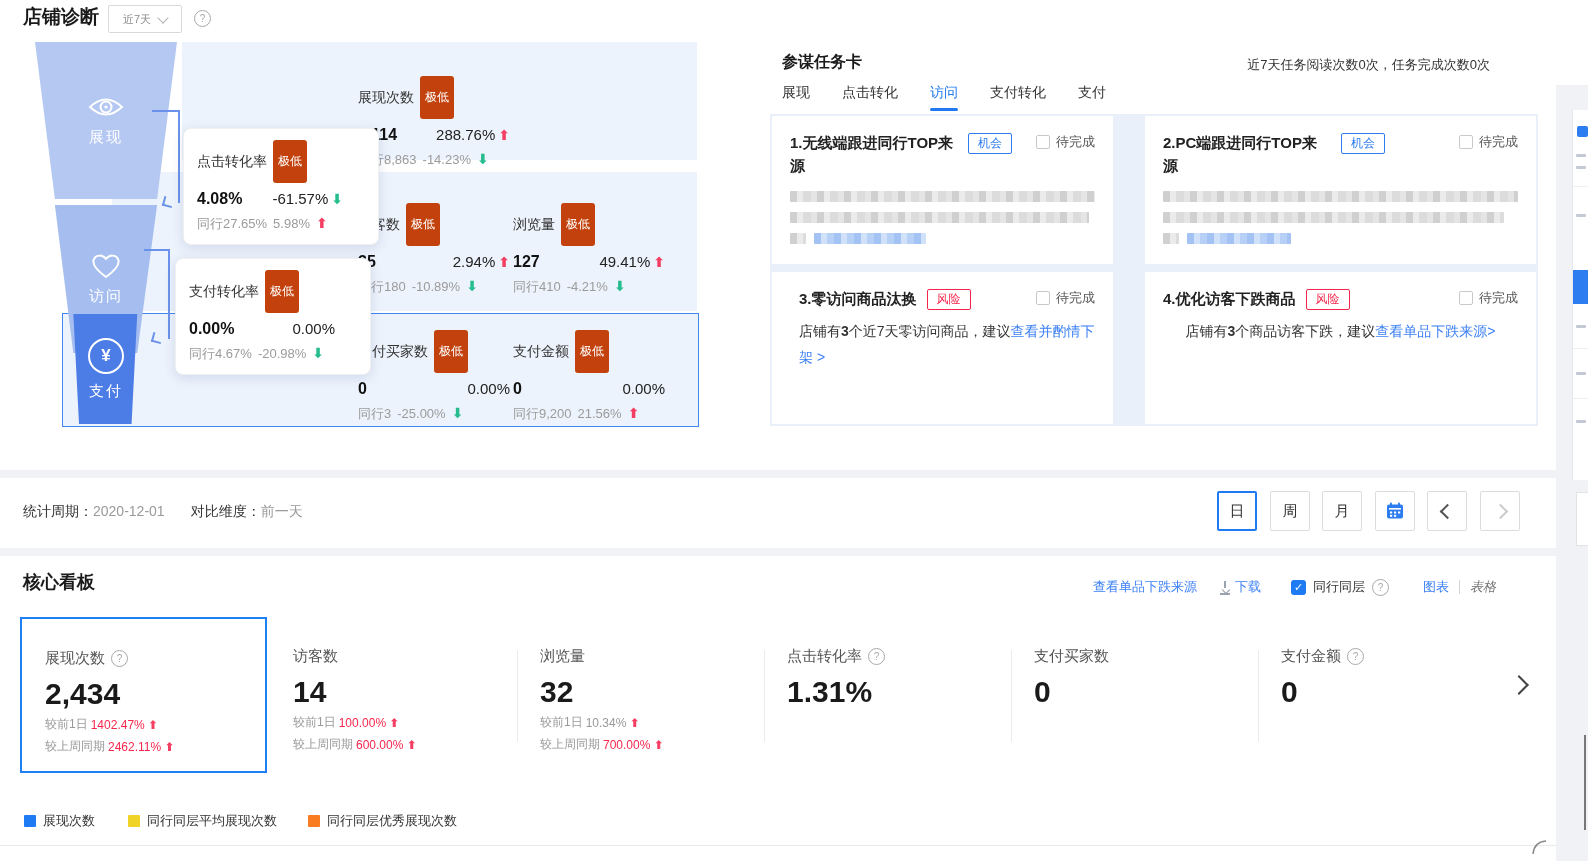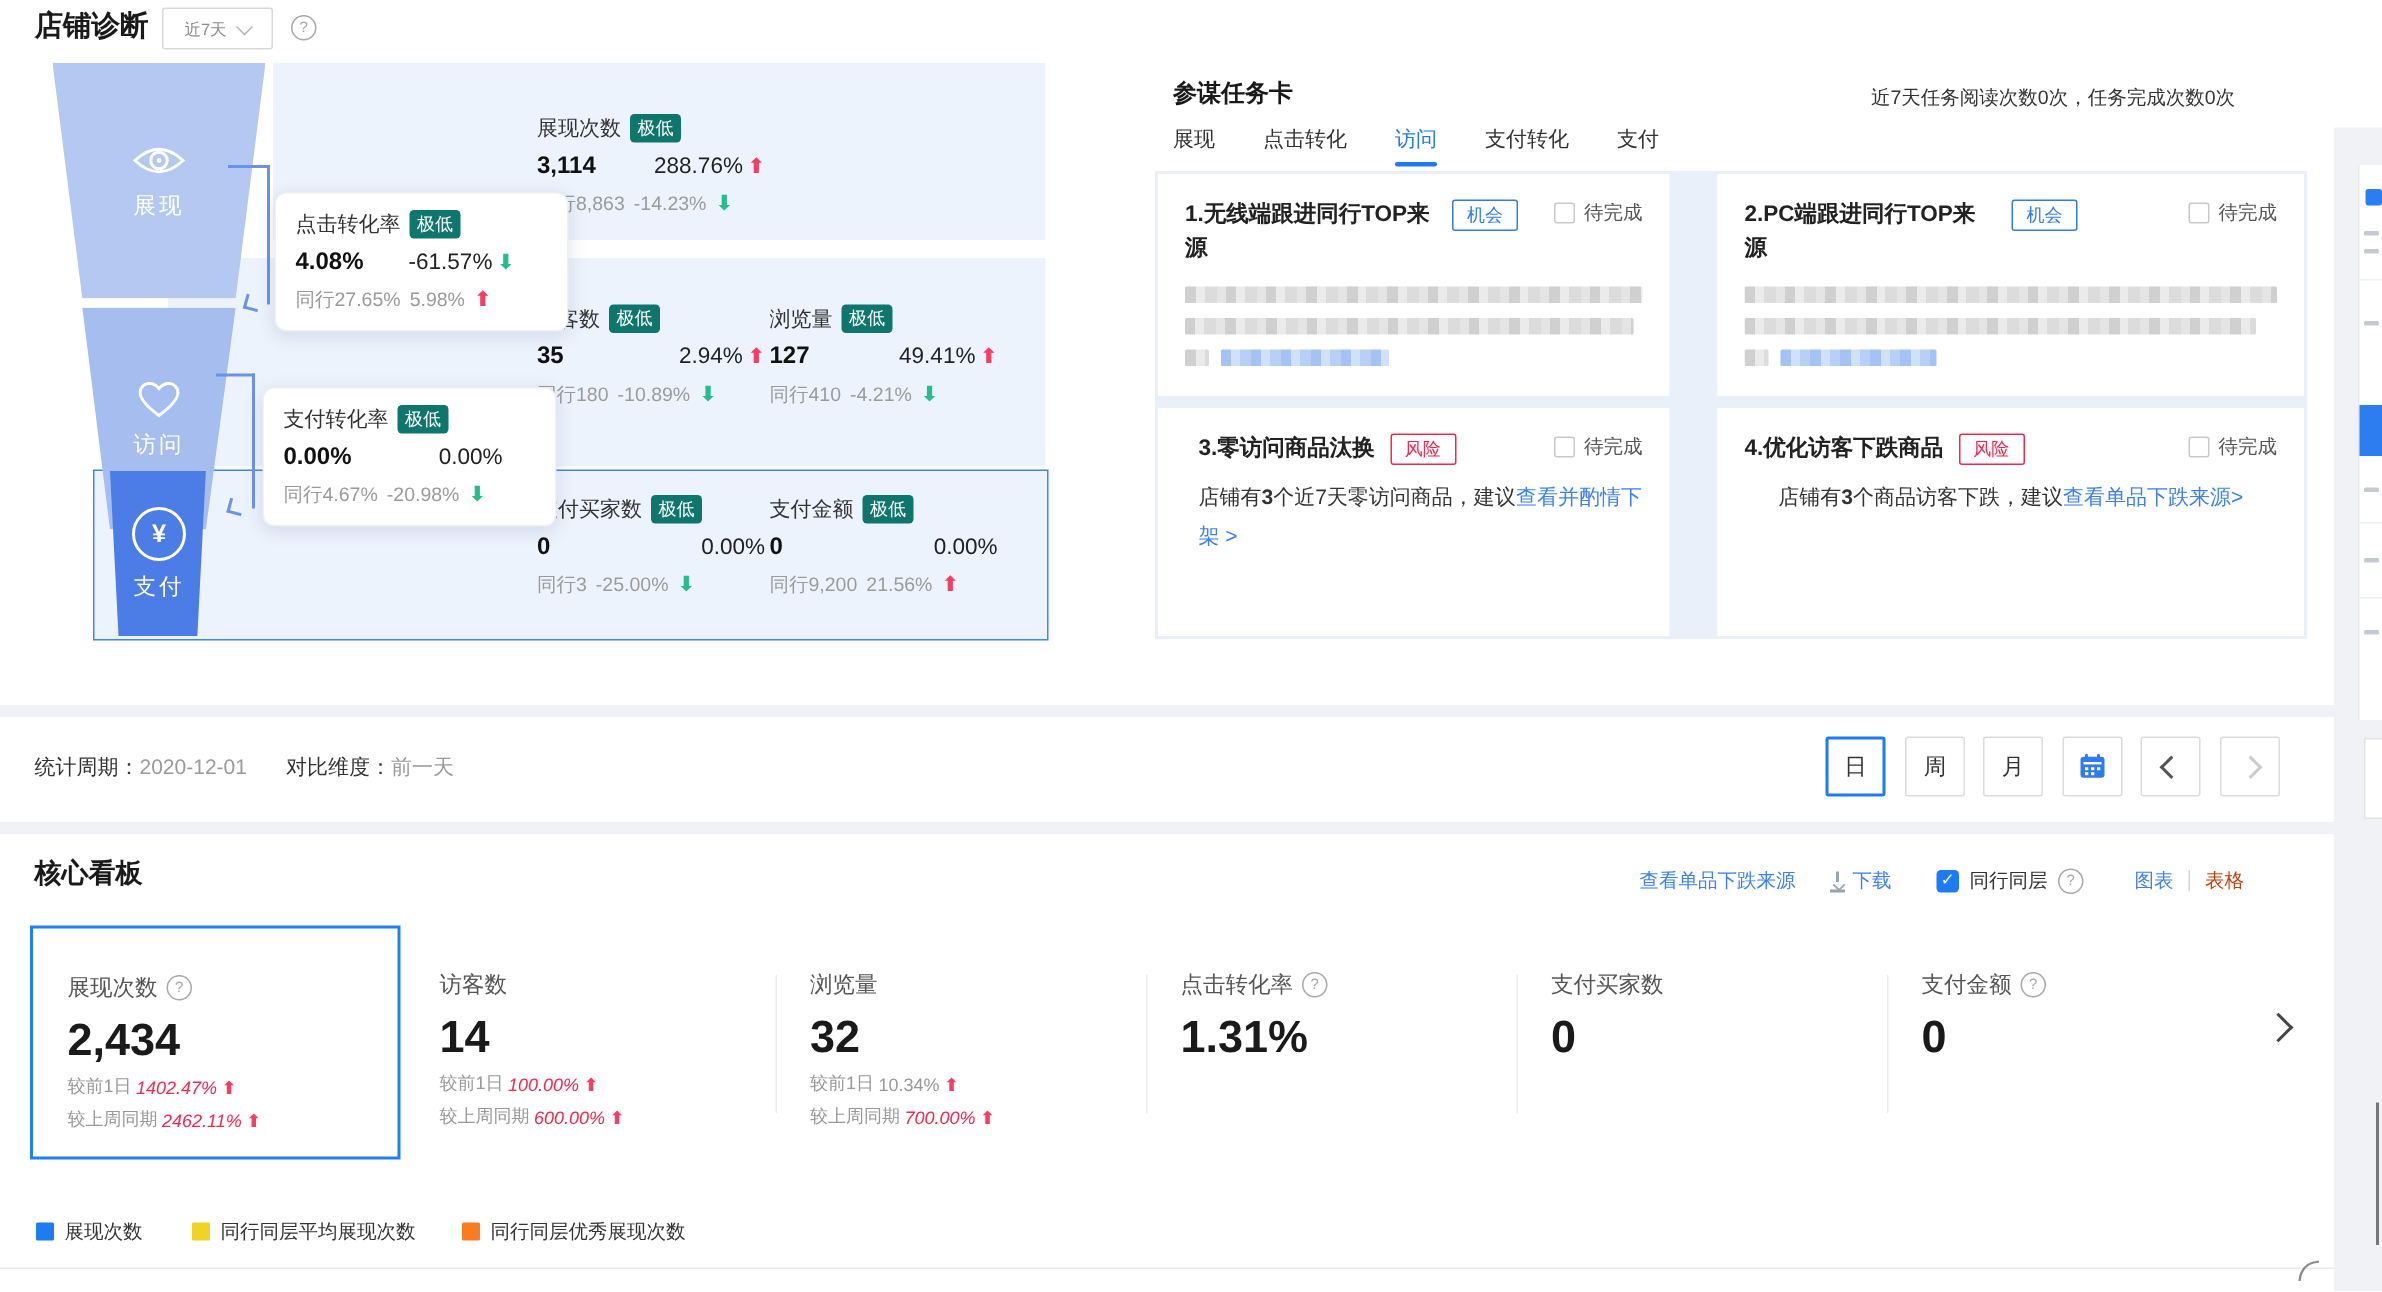--- a/index.html
+++ b/index.html
@@ -38,21 +38,21 @@
   .c1v{left:178px;top:110px;width:2px;height:93px;}
   .c2h{left:144px;top:249px;width:26px;height:2px;}
   .c2v{left:168px;top:249px;width:2px;height:90px;}
   .carrow{width:8px;height:8px;border-left:2px solid #6b92ea;border-bottom:2px solid #6b92ea;transform:rotate(15deg);z-index:4;}
   .ca1{left:163px;top:197px;}
   .ca2{left:152px;top:333px;}
 
   
   .metric{z-index:5;}
   .m-label{display:flex;align-items:center;gap:6px;font-size:14px;color:#333;}
-  .badge-low{background:#0f766e;color:#fff;font-size:12px;padding:1px 5px;border-radius:3px;}
+  .badge-low{background:#c2410c;color:#fff;font-size:12px;padding:13px 5px;border-radius:3px;}
   .m-vals{display:flex;justify-content:space-between;align-items:baseline;width:152px;margin-top:7px;font-size:15px;color:#222;}
   .m-val{font-weight:bold;font-size:16px;color:#111;}
   .m-peer{margin-top:7px;font-size:13px;color:#9b9b9b;display:flex;gap:6px;align-items:baseline;}
   .arr{font-size:14px;font-weight:bold;line-height:1;}
   .arr.up::before{content:"⬆";color:#f43f63;}
   .arr.down::before{content:"⬇";color:#25bd8e;}
 
   .tip{background:#fff;border:1px solid #f0f0f0;border-radius:8px;box-shadow:0 3px 12px rgba(40,70,140,.15);padding:11px 13px;width:168px;z-index:6;}
   .tip .m-vals{width:146px;}
 
@@ -118,29 +118,29 @@
   .dl{margin-left:22px;display:flex;align-items:center;gap:4px;cursor:pointer;}
   .dl-icon{width:12px;height:12px;display:inline-block;position:relative;}
   .dl-icon::before{content:"";position:absolute;left:5px;top:0;width:2px;height:7px;background:#9aa3ad;}
   .dl-icon::after{content:"";position:absolute;left:2px;top:4px;width:8px;height:8px;border-left:2px solid #9aa3ad;border-bottom:2px solid #9aa3ad;transform:rotate(-45deg) scale(.6);}
   .dl-base{position:absolute;left:1px;bottom:-2px;width:10px;height:2px;background:#9aa3ad;}
   .peer-toggle{margin-left:30px;display:flex;align-items:center;gap:7px;color:#333;cursor:pointer;}
   .cb-on{width:15px;height:15px;background:#1f7bf4;border-radius:3px;color:#fff;font-size:11px;line-height:15px;text-align:center;}
   .cb-on::before{content:"✓";}
   .views{margin-left:34px;display:flex;align-items:center;gap:10px;}
   .view-sep{width:1px;height:14px;background:#d5d5d5;}
-  .view-dark{color:#c2410c;cursor:pointer;}
+  .view-dark{color:#737373;cursor:pointer;font-style:italic;}
 
   .kpi-card{top:617px;width:247px;height:156px;box-sizing:border-box;padding:30px 0 0 23px;cursor:pointer;background:#fff;}
   .kpi-card.selected{border:2px solid #1f80f5;}
   .kc-label{display:flex;align-items:center;gap:6px;font-size:15px;color:#555;}
   .kc-value{margin-top:9px;font-size:30px;font-weight:600;color:#1a1a1a;}
   .kc-line{margin-top:5px;font-size:12px;color:#999;display:flex;align-items:center;gap:3px;}
   .kc-line .pct{color:#999;}
-  .kc-line .pct.red{color:#f5264c;font-style:italic;}
+  .kc-line .pct.red{color:#f5264c;}
   .kc-line .arr{font-size:12px;}
   .ksep{top:650px;width:1px;height:92px;background:#e8ecf1;}
   .kchev{left:1512px;top:678px;width:12px;height:12px;border-right:2px solid #444;border-bottom:2px solid #444;transform:rotate(-45deg);cursor:pointer;}
 
   .legend{top:812px;display:flex;align-items:center;gap:7px;font-size:13px;color:#333;cursor:pointer;}
   .lg0{left:24px;}.lg1{left:128px;}.lg2{left:308px;}
   .lg-sq{width:12px;height:12px;border-radius:1px;display:inline-block;}
 
   .bottom-line{left:0;top:845px;width:1588px;height:1px;background:#e7e9ed;}
 

